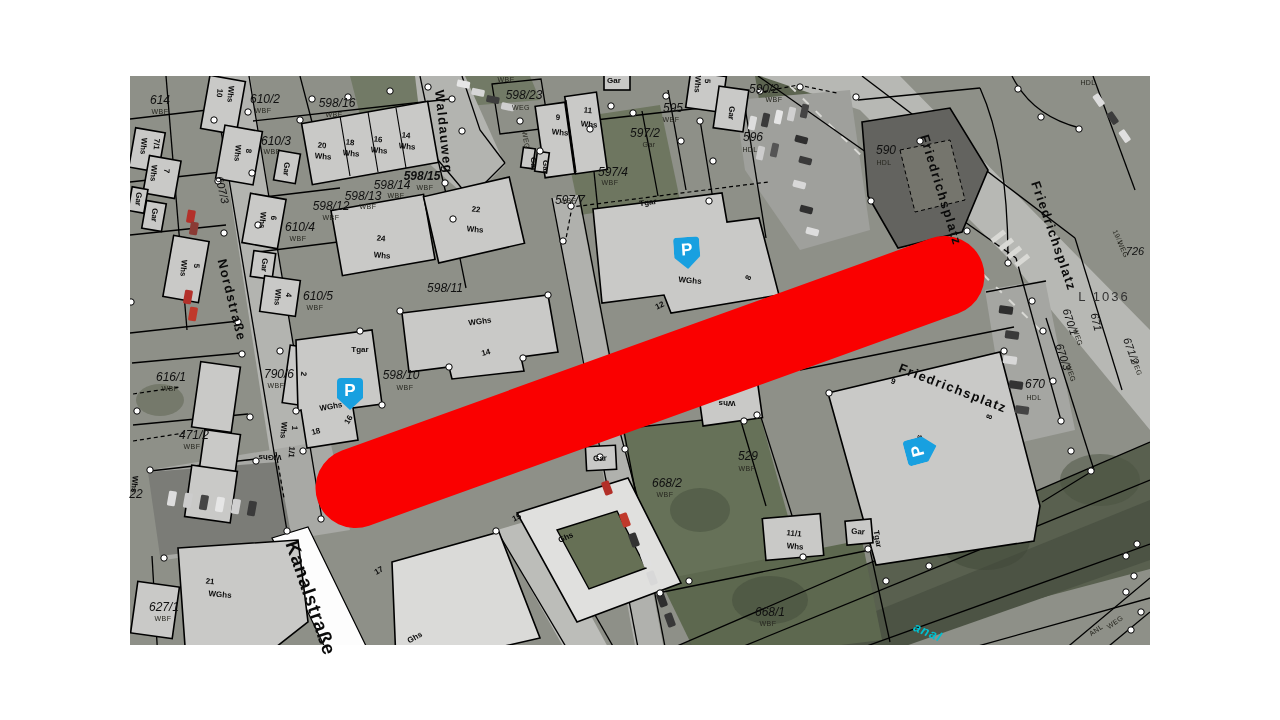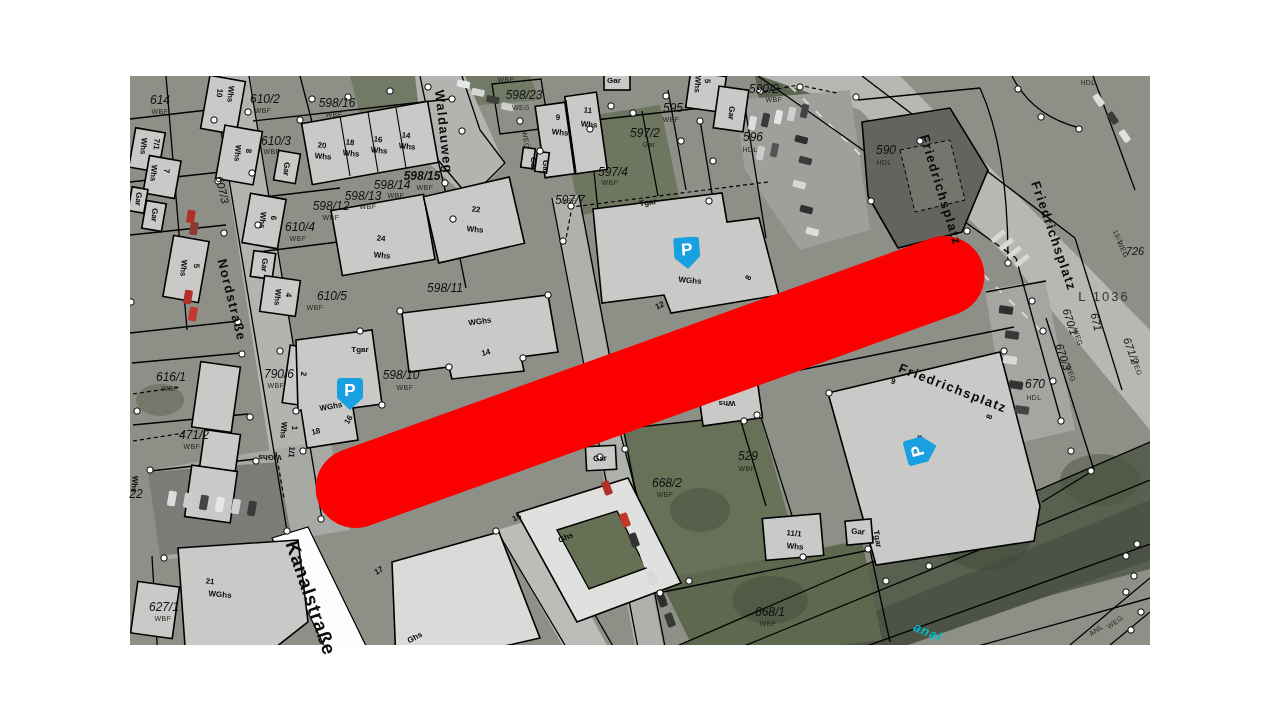--- a/index.html
+++ b/index.html
@@ -373,21 +373,21 @@
       <span class="lbl sub" style="left: 331px; top: 217px; --r: 0deg;">WBF</span>
       <span class="lbl parcel" style="left: 363px; top: 196px; --r: 0deg;">598/13</span>
       <span class="lbl sub" style="left: 368px; top: 206px; --r: 0deg;">WBF</span>
       <span class="lbl parcel" style="left: 392px; top: 185px; --r: 0deg;">598/14</span>
       <span class="lbl sub" style="left: 396px; top: 195px; --r: 0deg;">WBF</span>
       <span class="lbl parcel" style="left: 422px; top: 176px; font-weight: bold; --r: 0deg;">598/15</span>
       <span class="lbl sub" style="left: 425px; top: 187px; --r: 0deg;">WBF</span>
       <span class="lbl parcel" style="left: 445px; top: 288px; --r: 0deg;">598/11</span>
       <span class="lbl parcel" style="left: 300px; top: 227px; --r: 0deg;">610/4</span>
       <span class="lbl sub" style="left: 298px; top: 238px; --r: 0deg;">WBF</span>
-      <span class="lbl parcel" style="left: 332px; top: 296px; --r: 0deg;">610/5</span>
+      <span class="lbl parcel" style="left: 318px; top: 296px; --r: 0deg;">610/5</span>
       <span class="lbl sub" style="left: 315px; top: 307px; --r: 0deg;">WBF</span>
       <span class="lbl parcel" style="left: 279px; top: 374px; --r: 0deg;">790/6</span>
       <span class="lbl sub" style="left: 276px; top: 385px; --r: 0deg;">WBF</span>
       <span class="lbl parcel" style="left: 171px; top: 377px; --r: 0deg;">616/1</span>
       <span class="lbl sub" style="left: 170px; top: 388px; --r: 0deg;">WBF</span>
       <span class="lbl parcel" style="left: 194px; top: 435px; --r: 0deg;">471/2</span>
       <span class="lbl sub" style="left: 192px; top: 446px; --r: 0deg;">WBF</span>
       <span class="lbl parcel" style="left: 164px; top: 607px; --r: 0deg;">627/1</span>
       <span class="lbl sub" style="left: 163px; top: 618px; --r: 0deg;">WBF</span>
       <span class="lbl parcel" style="left: 524px; top: 95px; --r: 0deg;">598/23</span>

